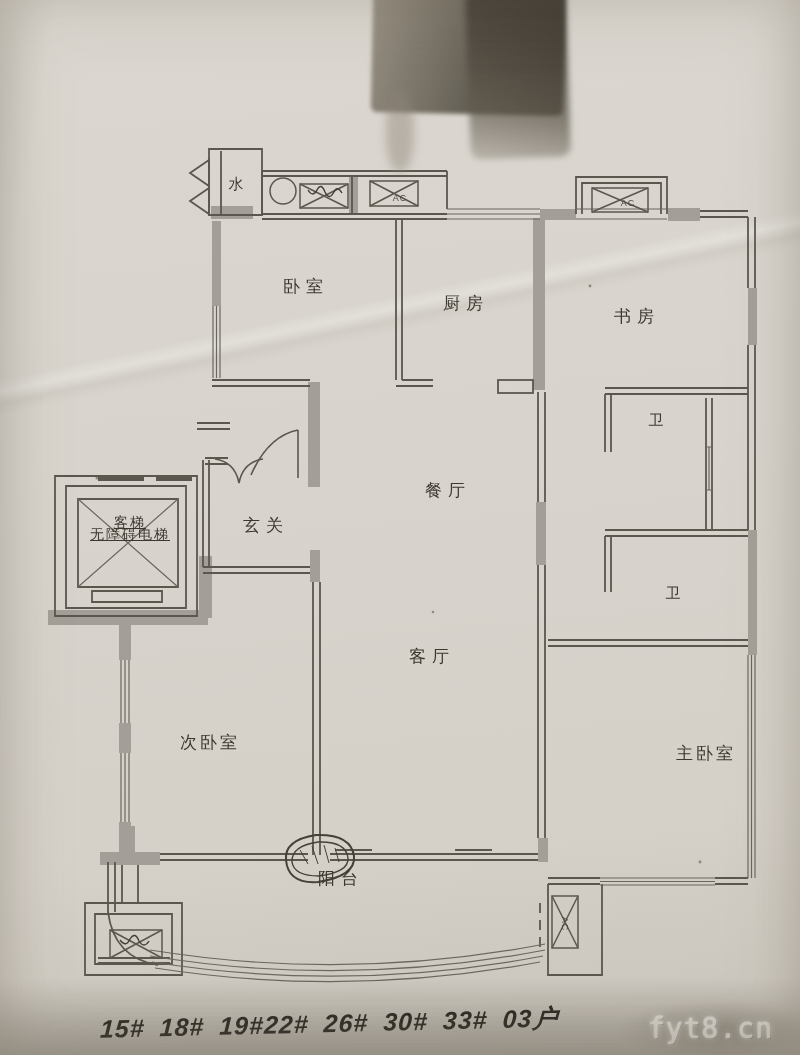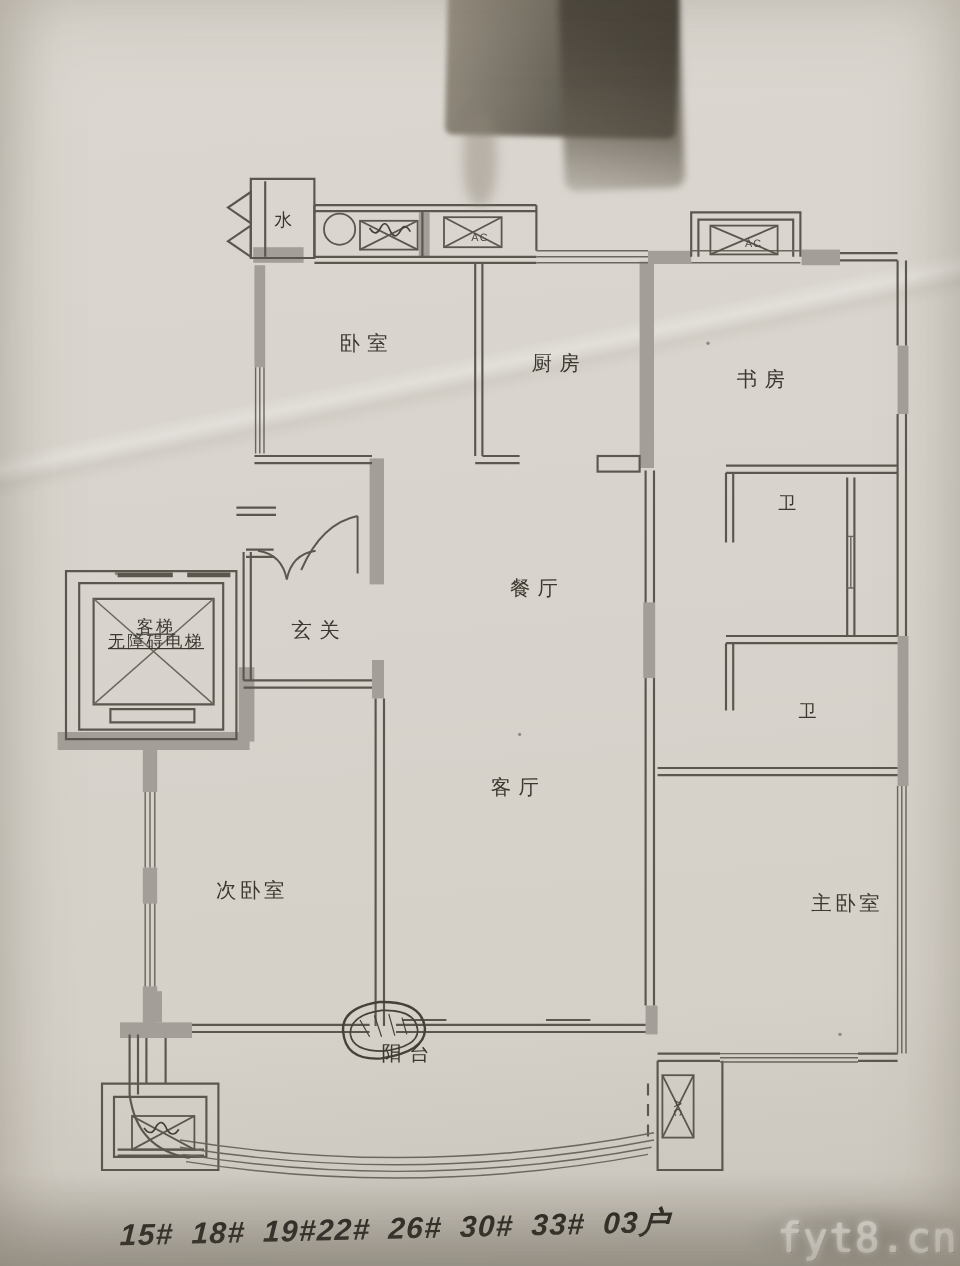--- a/index.html
+++ b/index.html
@@ -32,21 +32,21 @@
   .lbl{position:absolute;transform:translate(-50%,-50%);color:#3b3830;font-size:17px;letter-spacing:6px;white-space:nowrap;text-indent:6px;}
   .lbl.small{font-size:15px;}
   .lbl.tiny{font-size:14px;letter-spacing:2px;text-indent:2px;text-decoration:underline;}
   .lbl.single{letter-spacing:0;text-indent:0;}
   .ac{position:absolute;transform:translate(-50%,-50%);font-size:9px;color:#4a463e;letter-spacing:1px;}
   .ac.vert{transform:translate(-50%,-50%) rotate(90deg);}
   .handwriting{position:absolute;left:100px;top:1008px;width:390px;color:#2b2823;
     font-size:25px;font-style:italic;font-weight:bold;letter-spacing:1px;word-spacing:7px;
     transform:rotate(-1.4deg) skewX(-4deg);white-space:nowrap;}
   .watermark{position:absolute;left:648px;top:1012px;font-family:"DejaVu Sans Mono","Liberation Mono",monospace;
-    font-size:34px;color:#d5d1c9;letter-spacing:1px;
+    font-size:28px;color:#d5d1c9;letter-spacing:1px;
     text-shadow:0 0 2px #fffef9,0 0 7px rgba(255,255,255,.55),1px 1px 0 rgba(90,84,74,.45);}
 </style>
 </head>
 <body>
 
 <div class="photo">
 
   <div class="crease"></div>
 
   <svg class="plan" width="800" height="1055" viewBox="0 0 800 1055">

